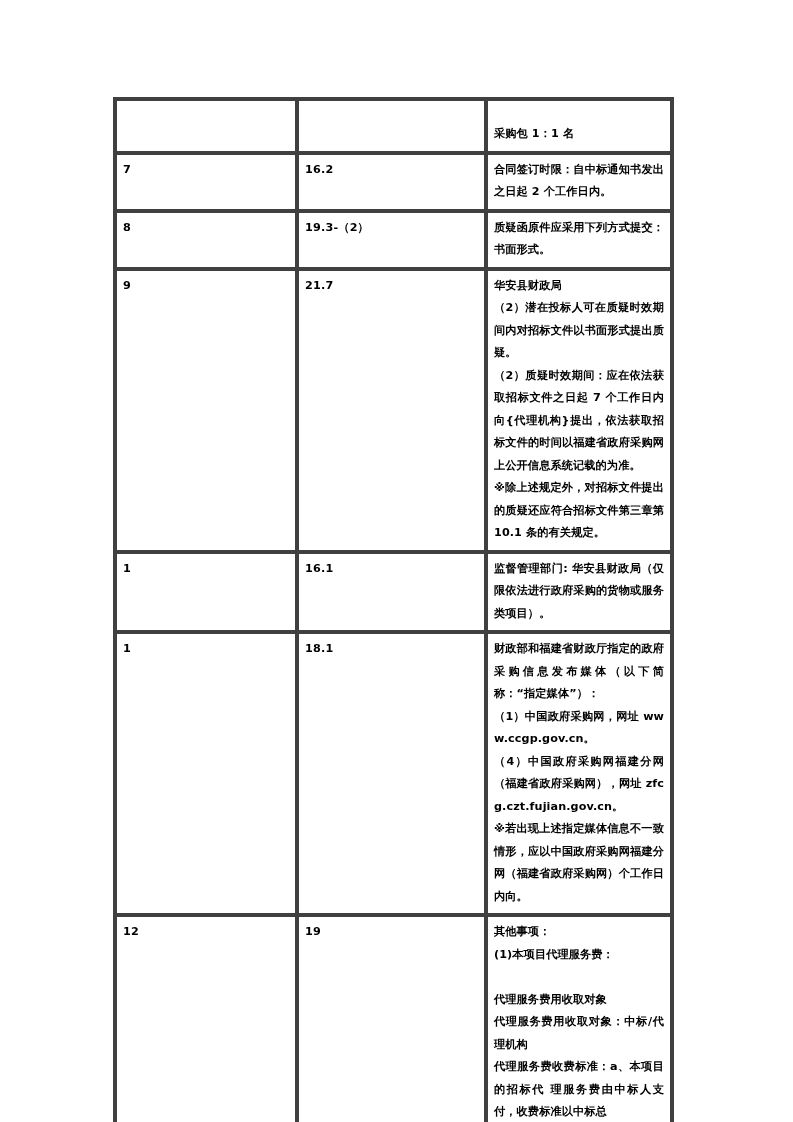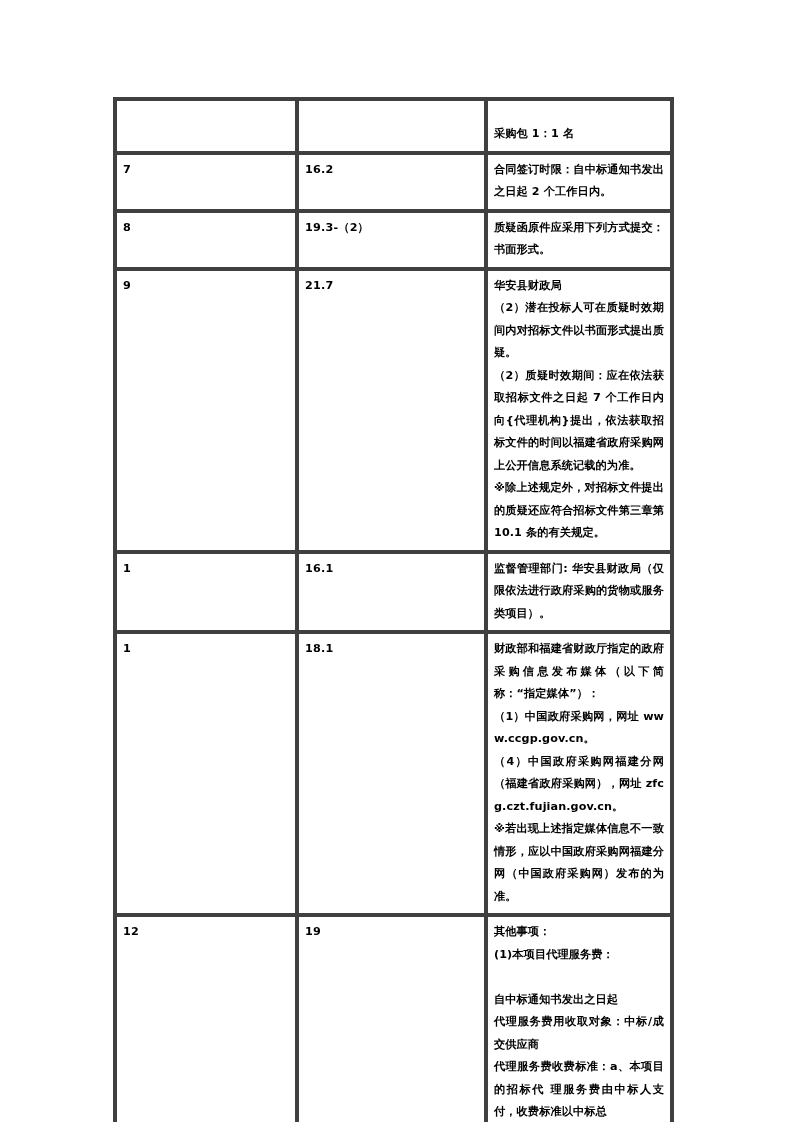--- a/index.html
+++ b/index.html
@@ -133,33 +133,33 @@
         </td>
       </tr>
 
       <tr>
         <td class="cell-no">1</td>
         <td class="cell-ref">18.1</td>
         <td class="cell-body">
           <p>财政部和福建省财政厅指定的政府采购信息发布媒体（以下简称：“指定媒体”）：</p>
           <p>（1）中国政府采购网，网址 www.ccgp.gov.cn。</p>
           <p>（4）中国政府采购网福建分网（福建省政府采购网），网址 zfcg.czt.fujian.gov.cn。</p>
-          <p>※若出现上述指定媒体信息不一致情形，应以中国政府采购网福建分网（中国政府采购网）发布的为准。</p>
+          <p>※若出现上述指定媒体信息不一致情形，应以中国政府采购网福建分网（福建省政府采购网）个工作日内向。</p>
         </td>
       </tr>
 
       <tr>
         <td class="cell-no">12</td>
         <td class="cell-ref">19</td>
         <td class="cell-body">
           <p>其他事项：</p>
           <p>(1)本项目代理服务费：</p>
           <p class="blank"></p>
-          <p>自中标通知书发出之日起</p>
-          <p>代理服务费用收取对象：中标/成交供应商</p>
+          <p>代理服务费用收取对象</p>
+          <p>代理服务费用收取对象：中标/代理机构</p>
           <p>代理服务费收费标准：a、本项目的招标代 理服务费由中标人支付，收费标准以中标总</p>
         </td>
       </tr>
 
     </tbody>
   </table>
 
 </div>
 
 </body></html>

